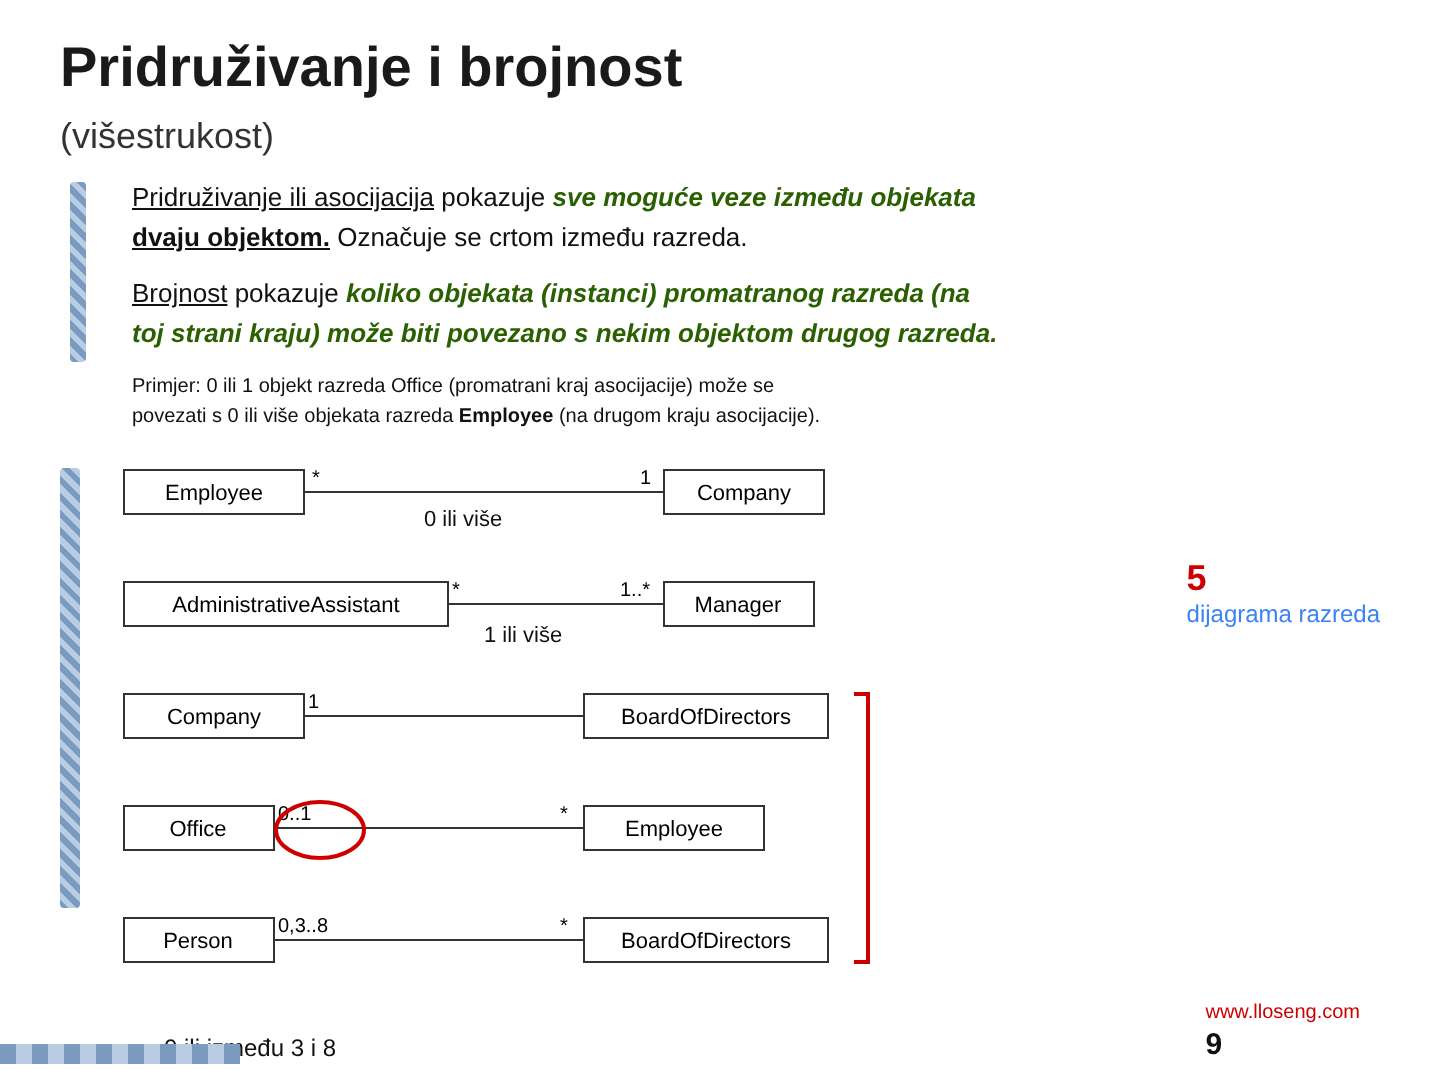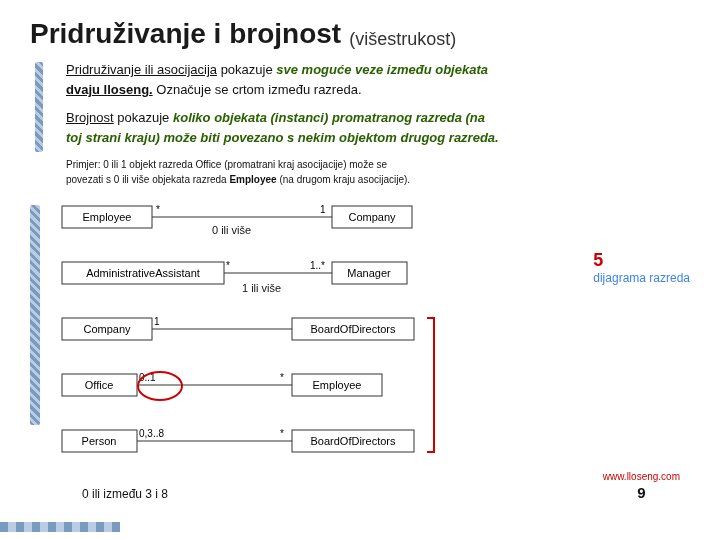--- a/index.html
+++ b/index.html
@@ -14,23 +14,24 @@
 
     .page {
       width: 720px;
       height: 540px;
       padding: 18px 30px 10px 30px;
       position: relative;
     }
 
     .title-area {
       display: flex;
-      align-items: flex-end;
+      align-items: flex-start;
       gap: 8px;
       margin-bottom: 10px;
+      flex-direction: column;
     }
 
     .title-main {
       font-size: 28px;
       font-weight: bold;
       color: #1a1a1a;
     }
 
     .title-sub {
       font-size: 18px;
@@ -140,21 +141,21 @@
   </div>
 
   <div style="display:flex; gap:12px;">
     <div class="left-deco">
       <div class="left-deco-bar" style="height:90px;"></div>
     </div>
     <div class="text-block">
 
       <div class="paragraph">
         <span class="underline">Pridruživanje ili asocijacija</span><span> pokazuje </span><span class="green-bold">sve moguće veze između objekata</span><br>
-        <span class="underline bold">dvaju lloseng.</span><span> Označuje se crtom između razreda.</span>
+        <span class="underline bold">dvaju objektom.</span><span> Označuje se crtom između razreda.</span>
       </div>
 
       <div class="paragraph">
         <span class="underline">Brojnost</span><span> pokazuje </span><span class="green-bold">koliko objekata (instanci) promatranog razreda (na</span><br>
         <span class="green-bold">toj strani kraju) može biti povezano s nekim objektom drugog razreda.</span>
       </div>
 
       <div class="example-text">
         <span>Primjer: 0 ili 1 objekt razreda Office (promatrani kraj asocijacije) može se</span><br>
         <span>povezati s 0 ili više objekata razreda <strong>Employee</strong> (na drugom kraju asocijacije).</span>
@@ -221,20 +222,20 @@
     <div style="display:flex; align-items:center; padding-top:50px; padding-left:4px;">
       <div style="display:flex; flex-direction:column; align-items:flex-start;">
         <span style="font-size:18px; color:#cc0000; font-weight:bold; line-height:1.2;">5</span>
         <span style="font-size:12px; color:#3b82f6; line-height:1.3;">dijagrama razreda</span>
       </div>
     </div>
   </div>
 
   <div style="display:flex; justify-content:space-between; align-items:flex-end; margin-top:2px; padding: 0 0 0 30px;">
     <span style="font-size:12px; color:#111; margin-left:22px;text-align:right;">0 ili između 3 i 8</span>
-    <div style="display:flex; flex-direction:column; align-items:center; gap:2px; padding-right:10px;">
+    <div style="display:flex; flex-direction:column; align-items:flex-start; gap:2px; padding-right:10px;">
       <span style="font-size:10px; color:#cc0000;">www.lloseng.com</span>
       <span style="font-size:15px; font-weight:bold; color:#111;">9</span>
     </div>
   </div>
 
   <div class="bottom-deco"></div>
 </div>
 
 </body></html>

